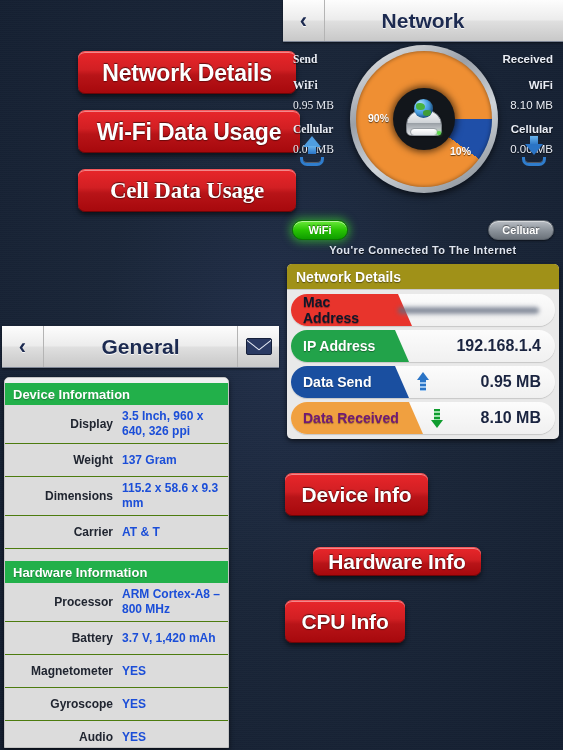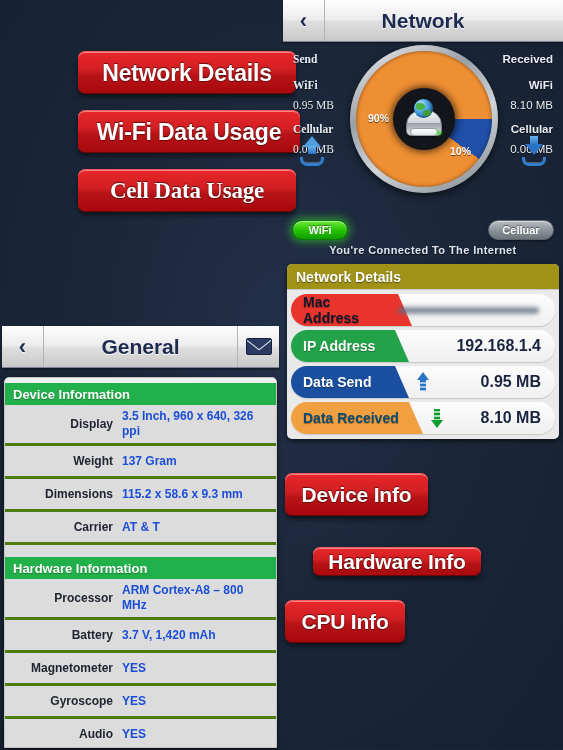--- a/index.html
+++ b/index.html
@@ -285,37 +285,37 @@
     filter: blur(2.2px);
   }
 
   
   .panel-general {
     position: absolute; left: 0; top: 326px; width: 281px; height: 424px;
   }
   .gen-nav { left: 2px; top: 0; width: 277px; border-radius: 0; }
 
   .gen-card {
-    position: absolute; left: 4px; top: 51px; width: 273px; height: 371px;
+    position: absolute; left: 4px; top: 51px; width: 225px; height: 371px;
     background: #d9d9d9;
     border-radius: 5px 5px 0 0;
     overflow: hidden;
     box-shadow: 0 2px 5px rgba(0,0,0,0.6);
     border: 1px solid #c4c4c4;
   }
   .sec-head {
     height: 22px; background: #22b04a;
     display: flex; align-items: center; padding-left: 8px;
     font-size: 13px; font-weight: bold; color: #fff;
     text-shadow: 0 1px 1px rgba(0,0,0,0.3);
   }
   .gen-row {
     display: flex; align-items: center;
     min-height: 33px;
-    border-bottom: 3px solid #4d7c0f;
+    border-bottom: 1px solid #4d7c0f;
     background: #dcdcdc;
     padding: 4px 0;
   }
   .gen-row .k {
     width: 117px; text-align: right; padding-right: 9px;
     font-size: 12px; font-weight: bold; color: #202530;
   }
   .gen-row .v {
     flex: 1; padding-right: 8px;
     font-size: 12px; font-weight: bold; color: #1b4ed8;
@@ -420,21 +420,21 @@
           </div>
           <div class="nd-arrow up">
               <div class="h"></div>
               <div class="s"></div>
             </div>
           <div class="nd-val">0.95 MB</div>
         </div>
 
         <div class="nd-row">
           <div class="nd-tag" style="background:#f0a040;color:#f0a040">
-            <span style="color:#0c4a6e">Data Received</span>
+            <span style="color:#701a75">Data Received</span>
           </div>
           <div class="nd-arrow down">
               <div class="h"></div>
               <div class="s"></div>
             </div>
           <div class="nd-val">8.10 MB</div>
         </div>
       </div>
 
     </div>

